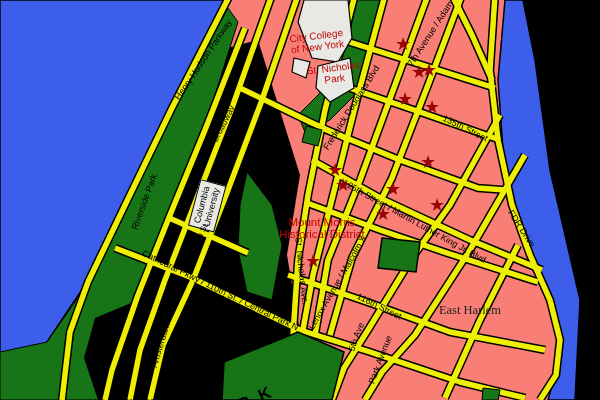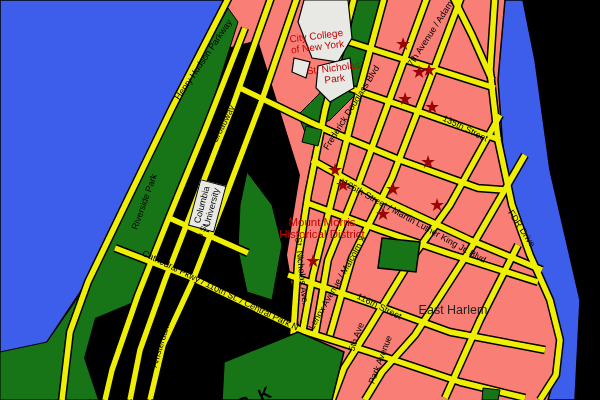--- a/index.html
+++ b/index.html
@@ -129,21 +129,21 @@
 Park</span>
       <span class="map-label" style="left: 352px; top: 108px; font-size: 9px; transform: translate(-50%, -50%) rotate(-58deg);">Frederick Douglass Blvd</span>
       <span class="map-label" style="left: 431px; top: 34px; font-size: 9px; transform: translate(-50%, -50%) rotate(-57deg);">7th Avenue / Adam</span>
       <span class="map-label" style="left: 465px; top: 129px; font-size: 9px; transform: translate(-50%, -50%) rotate(26deg);">135th Street</span>
       <span class="map-label" style="left: 414px; top: 222px; font-size: 9px; transform: translate(-50%, -50%) rotate(29deg);">125th Street / Martin Luther King Jr. Blvd</span>
       <span class="map-label" style="left: 322px; top: 228px; font-size: 11.5px; transform: translate(-50%, -50%) rotate(0deg); color: rgb(192, 5, 5);">Mount Morris
 Historical District</span>
       <span class="map-label" style="left: 301px; top: 271px; font-size: 9px; transform: translate(-50%, -50%) rotate(84deg);">St. Nicholas Ave.</span>
       <span class="map-label" style="left: 338px; top: 283px; font-size: 9px; transform: translate(-50%, -50%) rotate(-60deg);">Lenox Avenue / Malcolm X</span>
       <span class="map-label" style="left: 379px; top: 307px; font-size: 9px; transform: translate(-50%, -50%) rotate(26deg);">116th Street</span>
-      <span class="map-label" style="left: 453px; top: 311px; font-size: 12.5px; transform: translate(-50%, -50%) rotate(0deg); color: rgb(34, 34, 34);">East Harlem</span>
+      <span class="map-label" style="left: 470px; top: 311px; font-size: 12.5px; transform: translate(-50%, -50%) rotate(0deg); color: rgb(34, 34, 34); font-family: Liberation Serif, serif;">East Harlem</span>
       <span class="map-label" style="left: 357px; top: 337px; font-size: 9px; transform: translate(-50%, -50%) rotate(-70deg);">5th Ave</span>
       <span class="map-label" style="left: 381px; top: 360px; font-size: 9px; transform: translate(-50%, -50%) rotate(-69deg);">Park Avenue</span>
       <span class="map-label" style="left: 521px; top: 229px; font-size: 9px; transform: translate(-50%, -50%) rotate(57deg);">FDR Drive</span>
       <span class="map-label" style="left: 240px; top: 406px; font-size: 17px; transform: translate(-50%, -50%) rotate(-24deg); font-weight: bold; letter-spacing: 10px;">PARK</span>
       <span class="map-label" style="left: 130px; top: 404px; font-size: 11px; transform: translate(-50%, -50%) rotate(0deg);">Upper West Side</span>
     </div>
   <div id="stars">
       <span class="star" style="left: 403px; top: 45px; color: rgb(155, 4, 4);">★</span>
       <span class="star" style="left: 419px; top: 73px; color: rgb(155, 4, 4);">★</span>
       <span class="star" style="left: 429px; top: 71px; color: rgb(155, 4, 4);">★</span>

